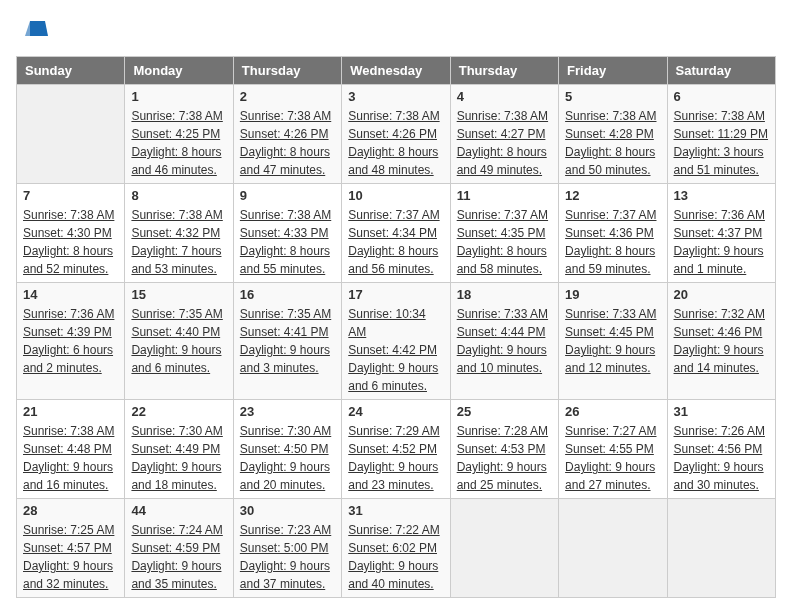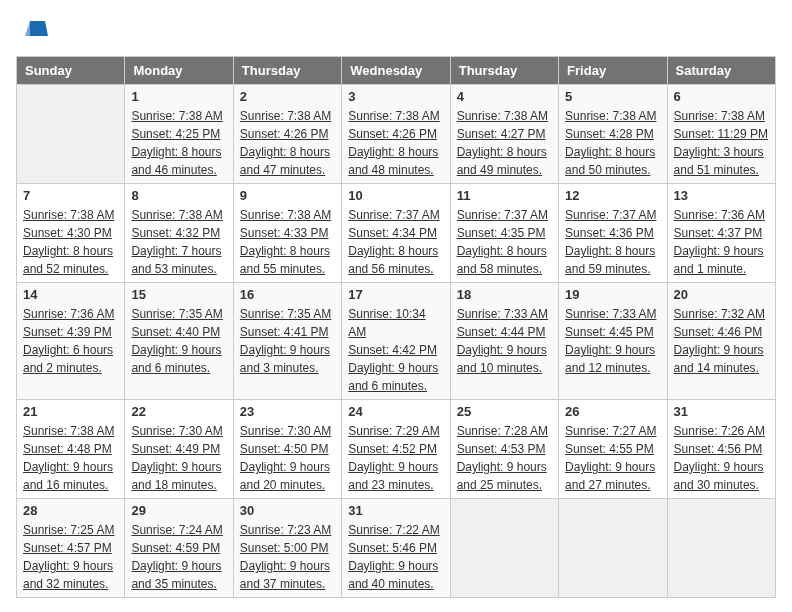--- a/index.html
+++ b/index.html
@@ -354,40 +354,40 @@
       <tr>
         <td>
           <span class="day-num">28</span>
           <div class="day-info">
             <span>Sunrise: 7:25 AM</span><br>
             <span>Sunset: 4:57 PM</span><br>
             <span>Daylight: 9 hours and 32 minutes.</span>
           </div>
         </td>
         <td>
-          <span class="day-num">29</span>
+          <span class="day-num">44</span>
           <div class="day-info">
             <span>Sunrise: 7:24 AM</span><br>
             <span>Sunset: 4:59 PM</span><br>
             <span>Daylight: 9 hours and 35 minutes.</span>
           </div>
         </td>
         <td>
           <span class="day-num">30</span>
           <div class="day-info">
             <span>Sunrise: 7:23 AM</span><br>
             <span>Sunset: 5:00 PM</span><br>
             <span>Daylight: 9 hours and 37 minutes.</span>
           </div>
         </td>
         <td>
           <span class="day-num">31</span>
           <div class="day-info">
             <span>Sunrise: 7:22 AM</span><br>
-            <span>Sunset: 5:46 PM</span><br>
+            <span>Sunset: 6:02 PM</span><br>
             <span>Daylight: 9 hours and 40 minutes.</span>
           </div>
         </td>
         <td class="empty-cell"></td>
         <td class="empty-cell"></td>
         <td class="empty-cell"></td>
       </tr>
     </tbody>
 </table>
 

